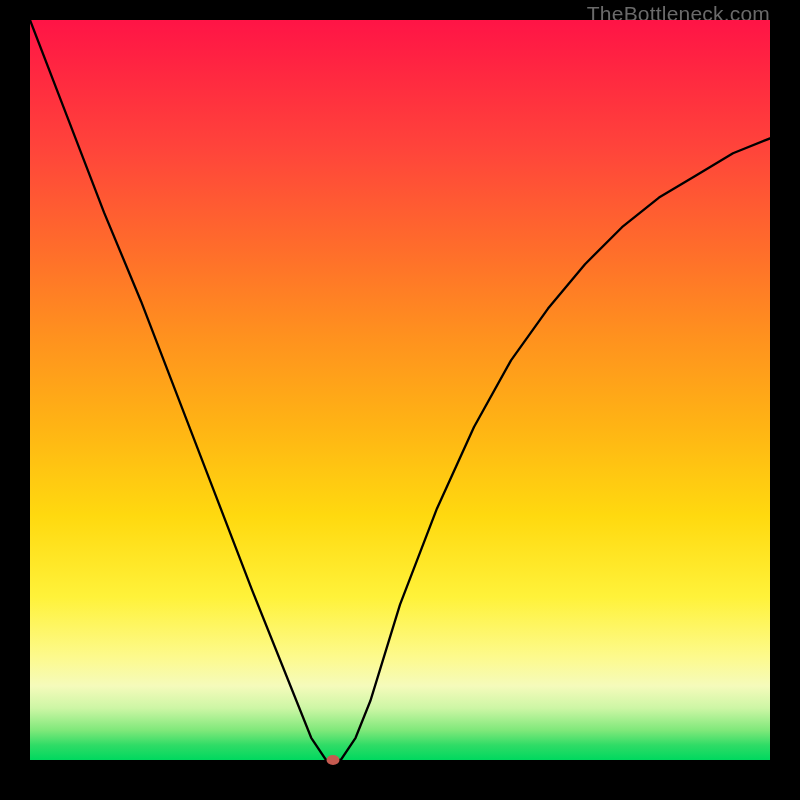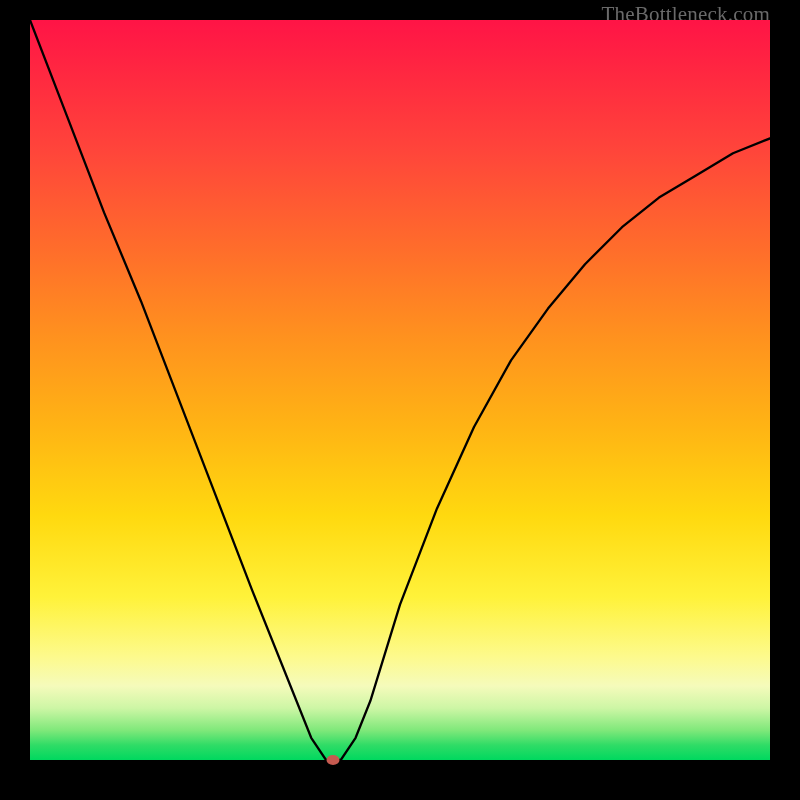--- a/index.html
+++ b/index.html
@@ -51,21 +51,20 @@
   }
   .watermark {
     position: absolute;
     top: 2px;
     right: 30px;
     color: #6a6a6a;
     font-size: 21px;
     font-weight: 500;
     letter-spacing: 0.2px;
     user-select: none;
-    font-family: Liberation Serif, serif;
   }
   .dot {
     position: absolute;
     width: 13px;
     height: 10px;
     border-radius: 50%;
     background: #c65a50;
     transform: translate(-50%, -50%);
   }
 </style>

